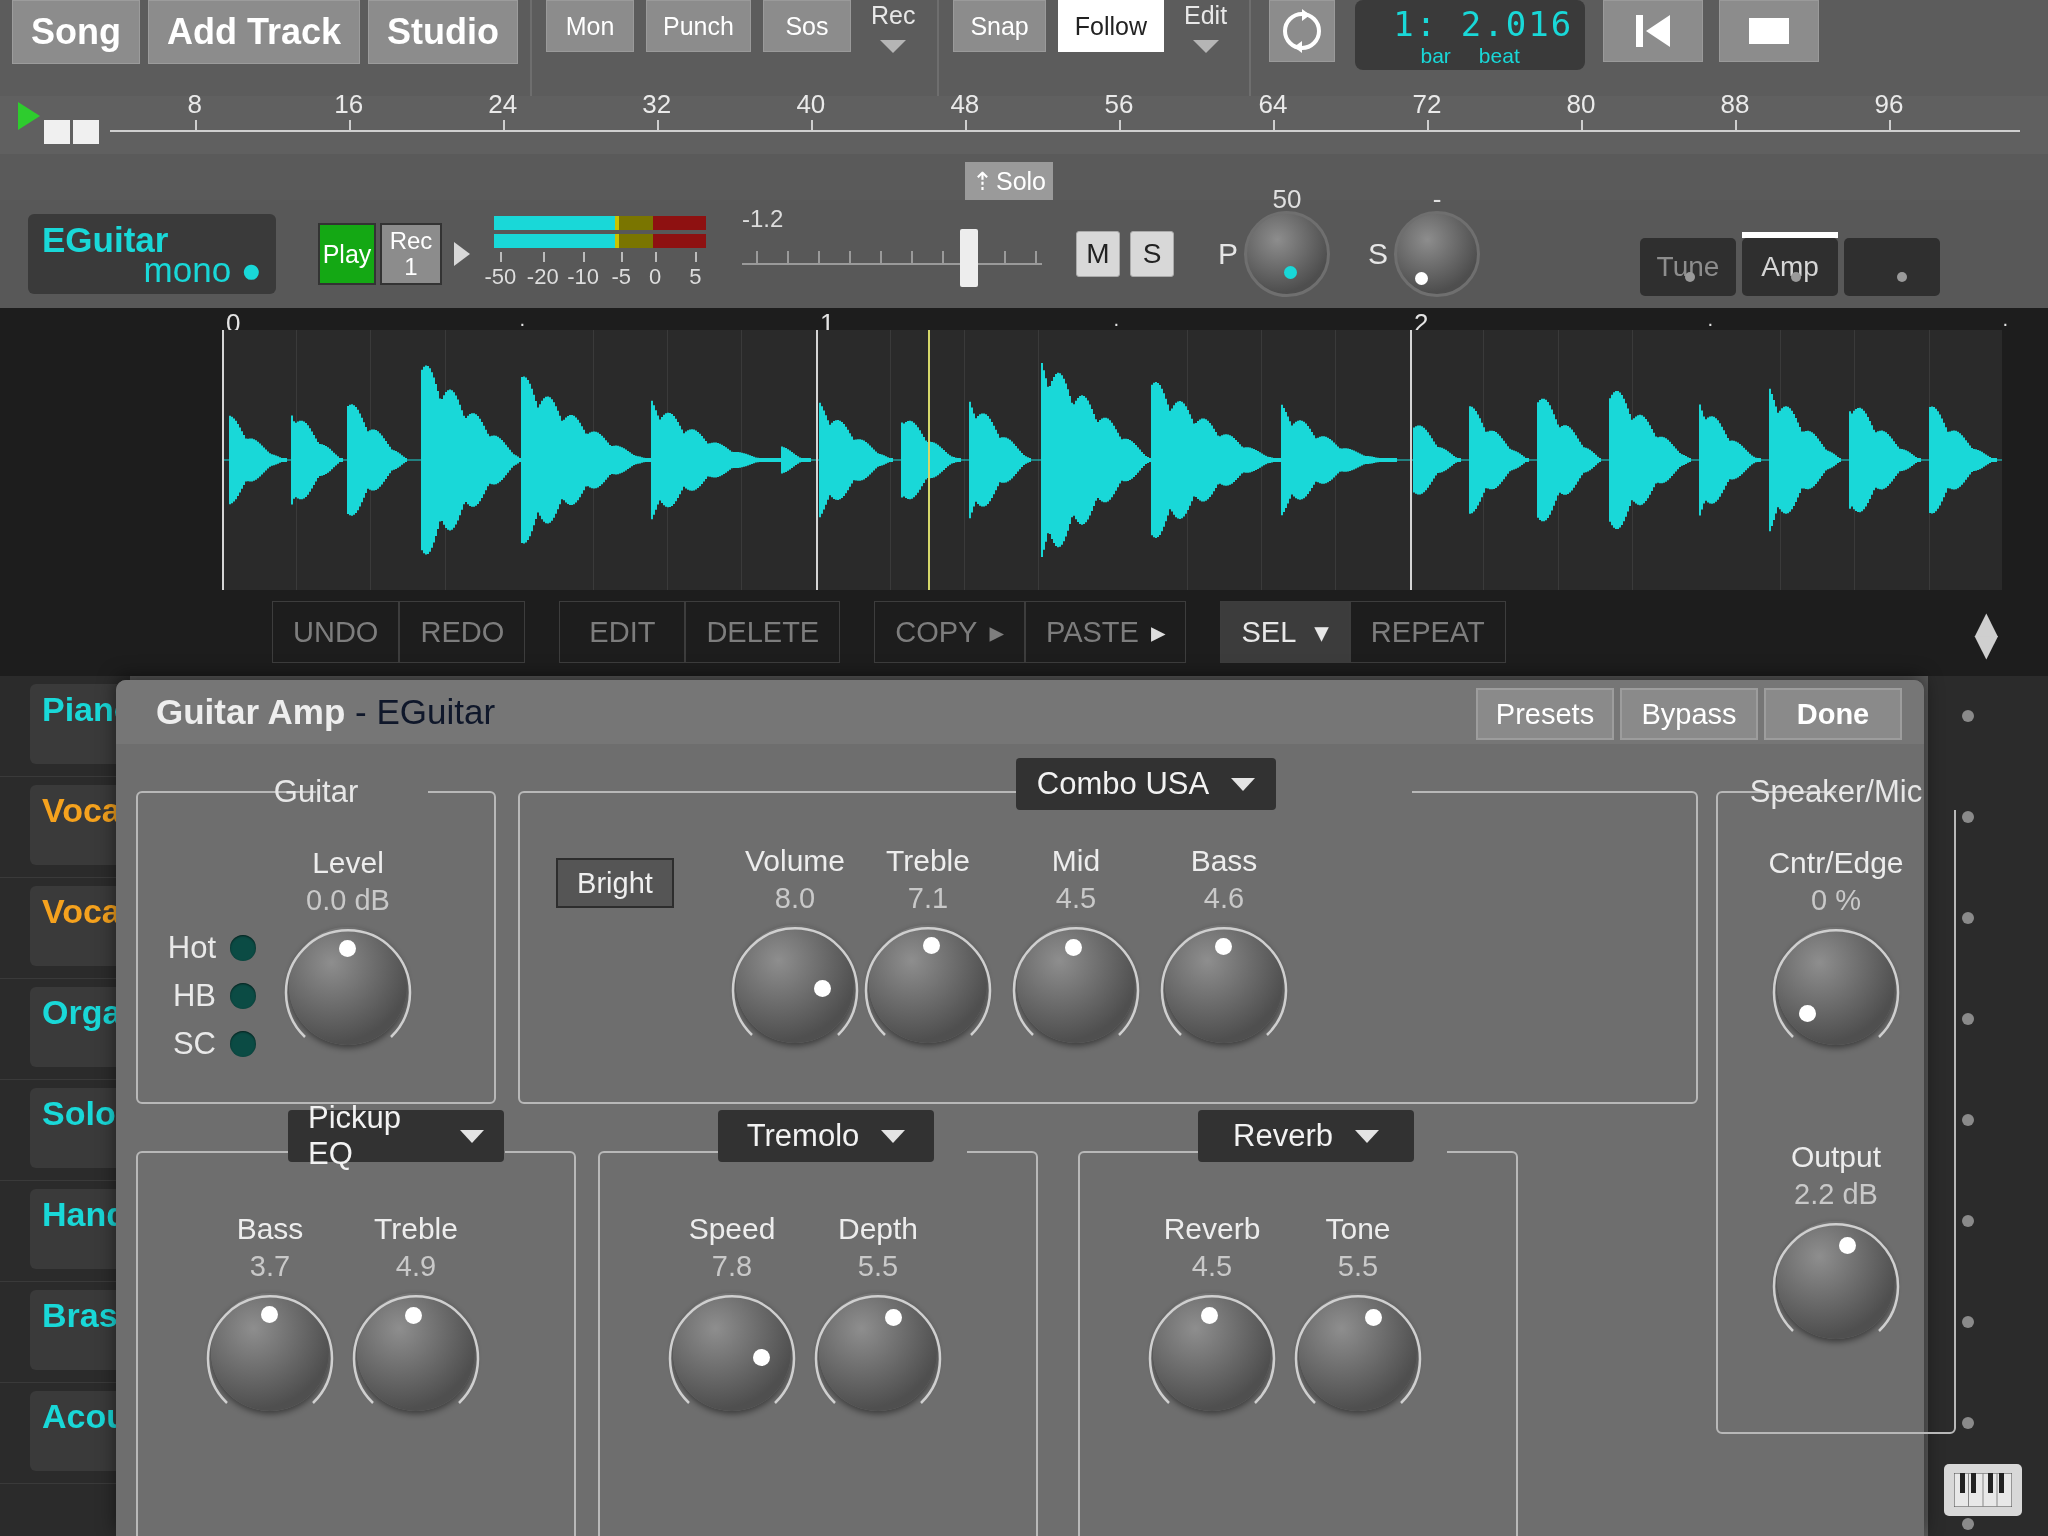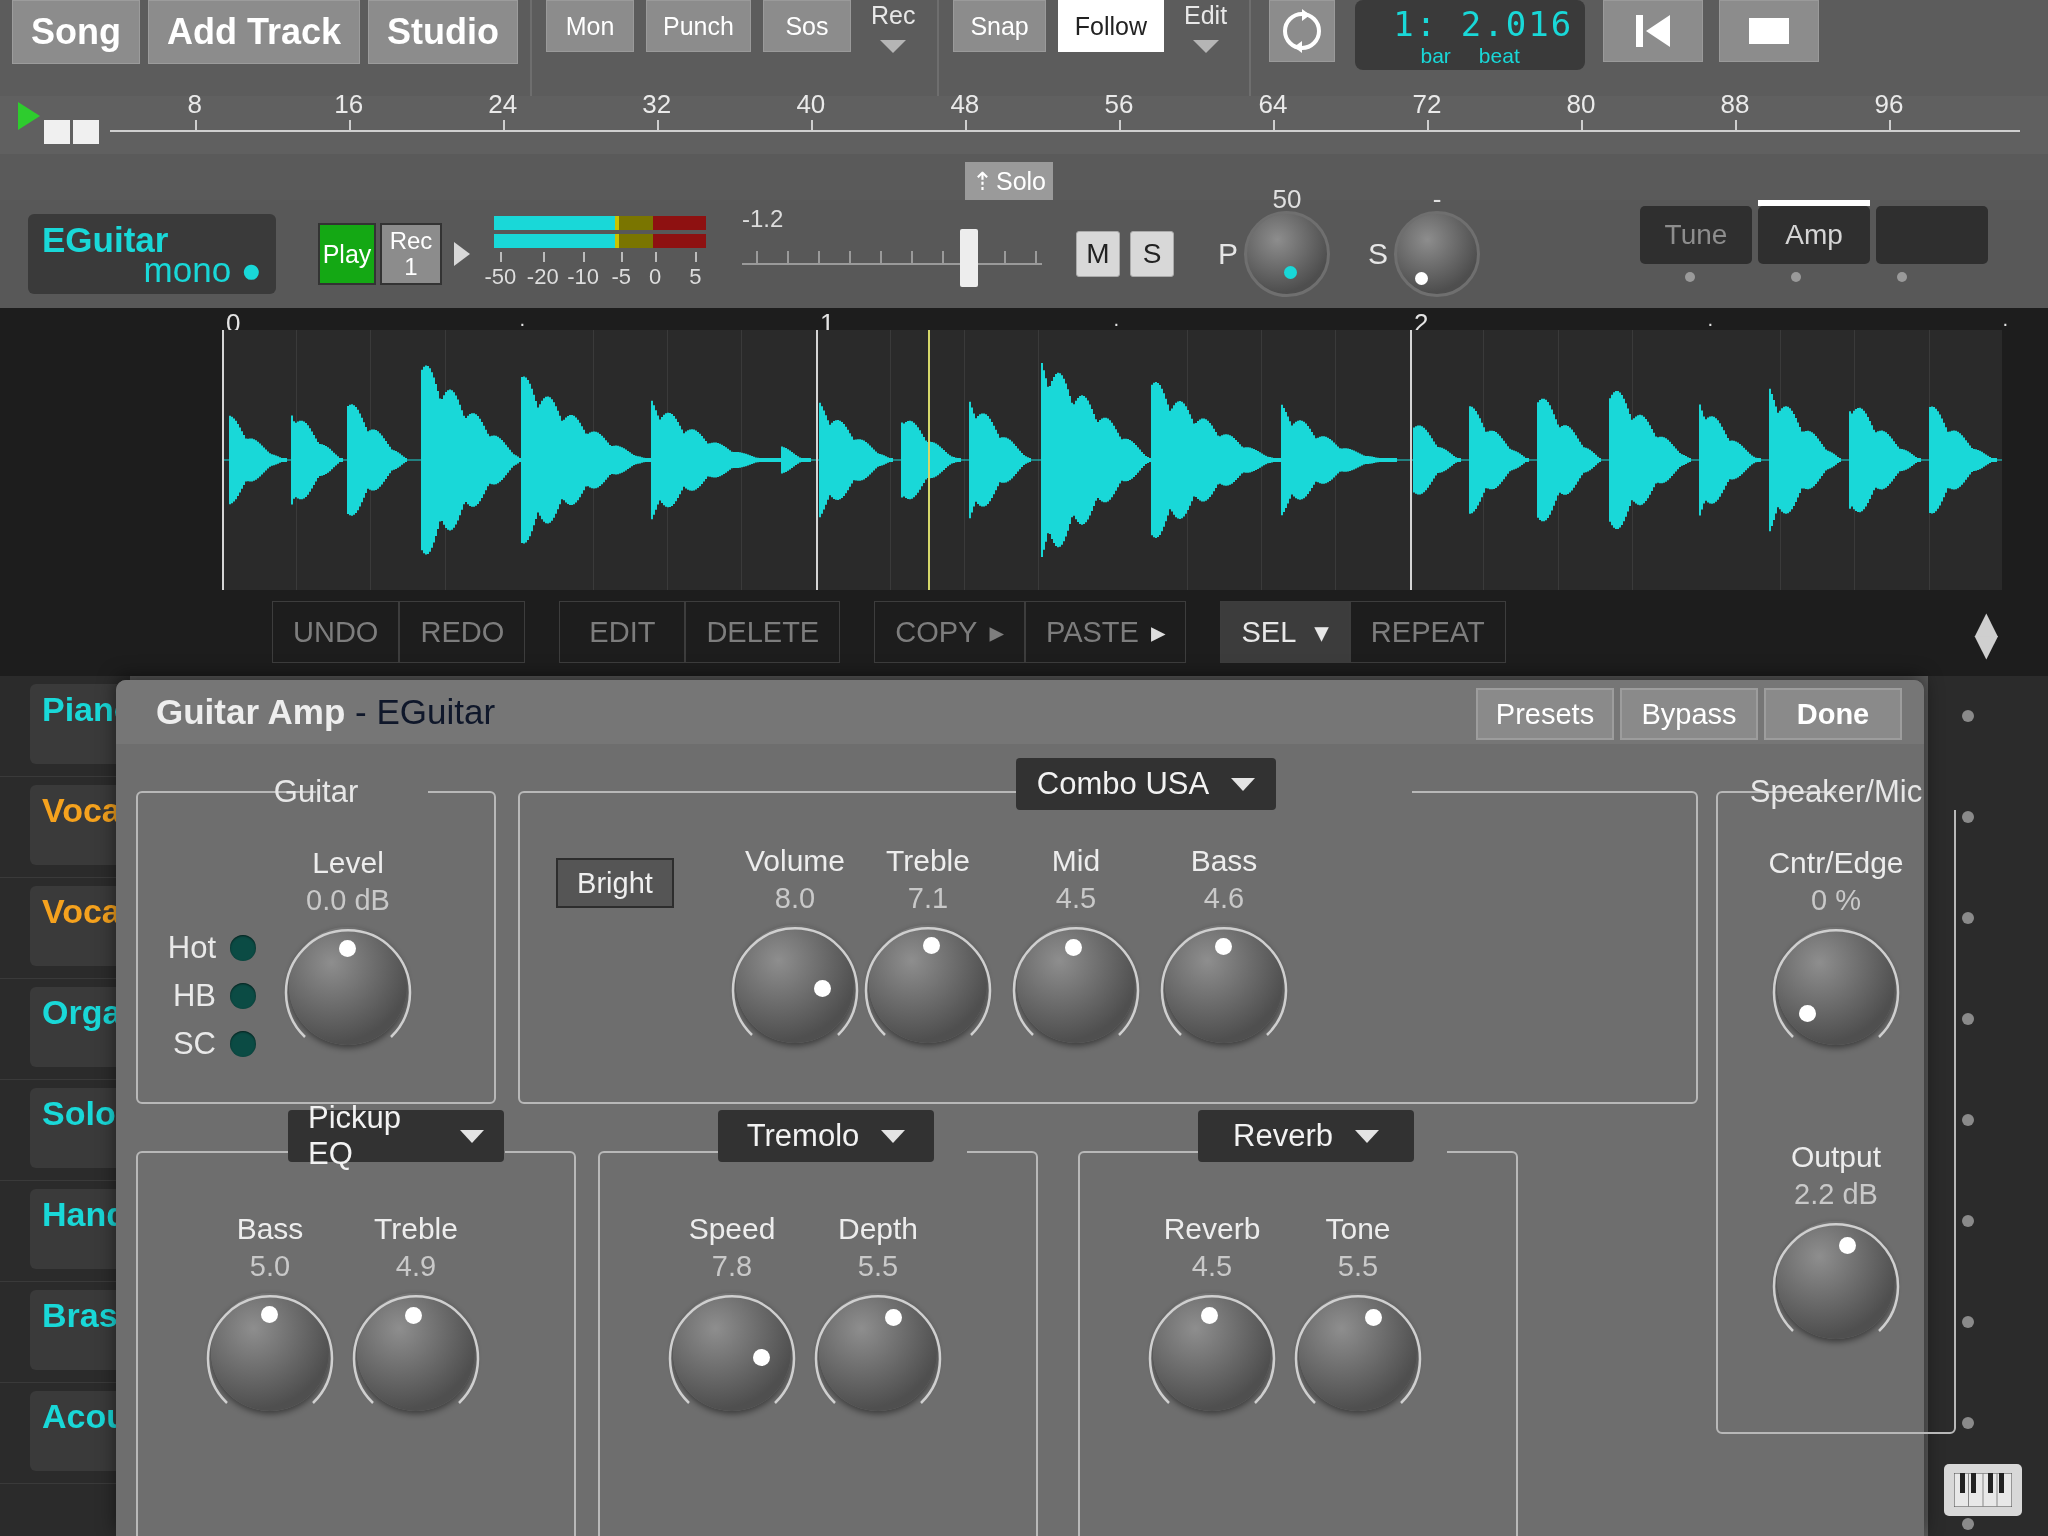--- a/index.html
+++ b/index.html
@@ -100,23 +100,23 @@
   .knobwrap { position:relative; margin-left:10px; display:flex; align-items:center; }
   .knoblbl { color:#e6e6e6; font-size:30px; margin-right:6px; }
   .smallknob { width:86px; height:86px; border-radius:50%;
     background:radial-gradient(circle at 38% 32%, #8d8d8d, #4e4e4e 72%);
     border:3px solid #6f6f6f; position:relative; }
   .smallknob .dot { position:absolute; width:13px; height:13px; border-radius:50%; }
   .kval { position:absolute; top:-30px; left:50%; transform:translateX(-50%);
     color:#e0e0e0; font-size:26px; }
 
   .tabsgrp { position:absolute; left:1640px; top:206px; display:flex; gap:6px; }
-  .slottab { width:112px; height:58px; background:#2f2f2f; border-radius:5px;
+  .slottab { width:96px; height:58px; background:#2f2f2f; border-radius:5px;
     color:#d5d5d5; font-size:28px; display:flex; align-items:center;
-    justify-content:center; position:relative; }
+    justify-content:center; position:relative;margin-top:32px; }
   .slottab.dim { color:#8d8d8d; }
   .slottab.sel::before { content:""; position:absolute; left:0; right:0; top:-6px;
     height:6px; background:#fff; }
   .slotdots { position:absolute; left:1640px; top:272px; display:flex; gap:6px; }
   .slotdots div { width:100px; display:flex; justify-content:center; }
   .slotdots span { width:10px; height:10px; border-radius:50%; background:#9a9a9a; }
 
   
   .wavearea { position:absolute; left:0; top:308px; width:2048px; height:368px;
     background:#1d1d1d; }
@@ -627,21 +627,21 @@
             </svg>
             <div class="kdot" style="left:62px;top:16px"></div>
           </div>
         </div>
       </fieldset>
 
       <fieldset class="grp" style="left:20px;top:390px;width:440px;height:438px">
         <legend>&nbsp;&nbsp;&nbsp;&nbsp;&nbsp;&nbsp;&nbsp;&nbsp;&nbsp;&nbsp;&nbsp;&nbsp;&nbsp;&nbsp;</legend>
         <div class="knobcell" style="left:42px;top:42px;width:180px">
           <div class="kn-name">Bass</div>
-          <div class="kn-val">5.0</div>
+          <div class="kn-val">3.7</div>
           <div class="bigknob">
             <svg class="arc" viewBox="0 0 146 146">
               <path d="M30 124 A 62 62 0 1 1 116 124" fill="none" stroke="#cfcfcf" stroke-width="2.5"></path>
             </svg>
             <div class="kdot" style="left:50px;top:13px"></div>
           </div>
         </div>
         <div class="knobcell" style="left:188px;top:42px;width:180px">
           <div class="kn-name">Treble</div>
           <div class="kn-val">4.9</div>

